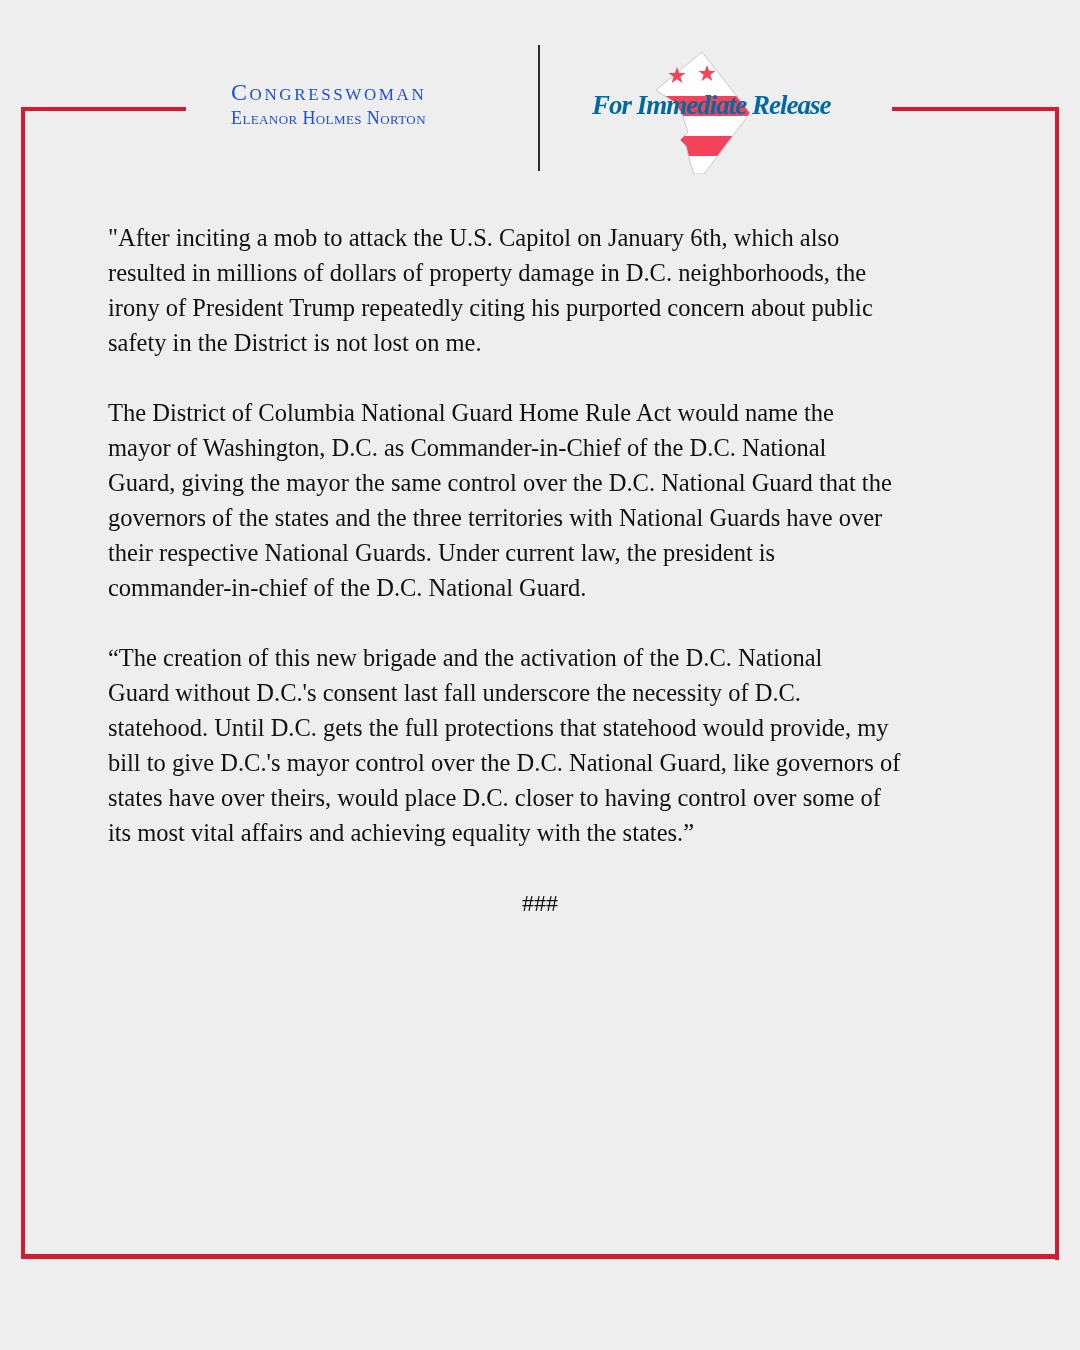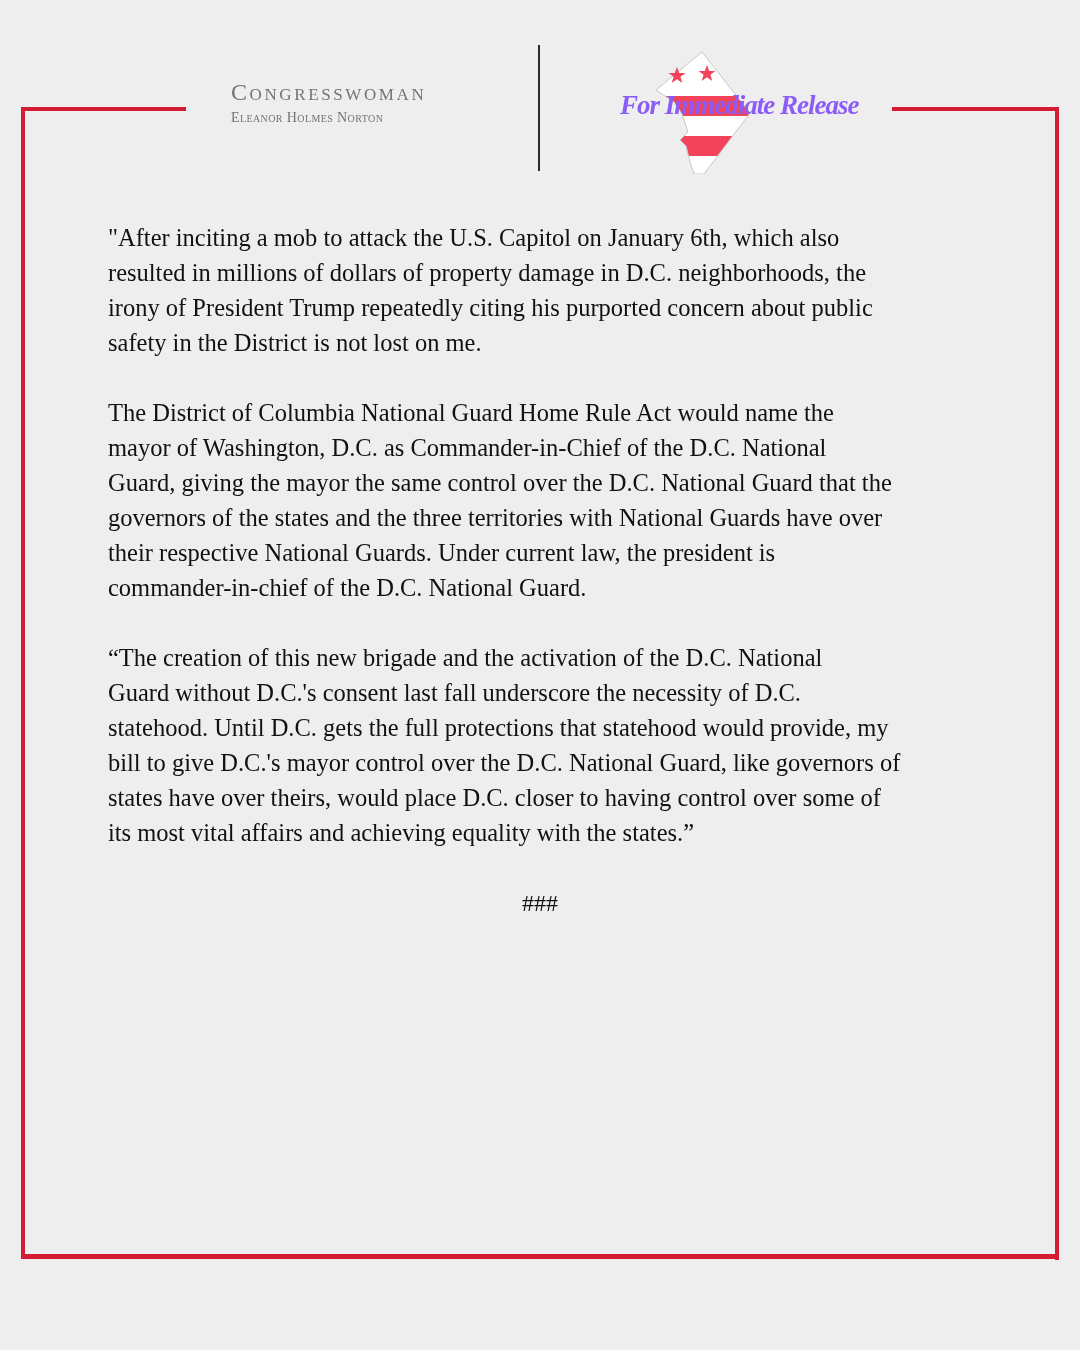--- a/index.html
+++ b/index.html
@@ -13,39 +13,39 @@
     }
     .frame-line { position: absolute; background: #d31c34; }
     #top-left-h  { left: 21px; top: 107px; width: 165px; height: 4px; }
     #left-v      { left: 21px; top: 107px; width: 4px; height: 1151px; }
     #top-right-h { left: 892px; top: 107px; width: 167px; height: 4px; }
     #right-v     { left: 1055px; top: 107px; width: 4px; height: 1153px; }
     #bottom-h    { left: 21px; top: 1254px; width: 1038px; height: 5px; }
 
     .header-left {
       position: absolute; left: 231px; top: 78px; width: 265px;
-      color: #737373;
+      color: #1d4ed8;
     }
     .name-line1 {
       font-size: 24px; letter-spacing: 2.6px; line-height: 28px;
       font-variant: small-caps; white-space: nowrap;
     }
     .name-line2 {
-      font-size: 14px; letter-spacing: 0.4px; line-height: 22px;
+      font-size: 18px; letter-spacing: 0.4px; line-height: 22px;
       font-variant: small-caps; white-space: nowrap; margin-top: 1px;
     }
     .header-divider {
       position: absolute; left: 538px; top: 45px; width: 2px; height: 126px;
       background: #2b2b2b;
     }
     .dc-map { position: absolute; left: 652px; top: 50px; width: 100px; height: 124px; }
     .release-label {
       position: absolute; left: 592px; top: 90px;
       font-size: 27px; font-style: italic; font-weight: bold;
-      letter-spacing: -1px; color: #8b5cf6; white-space: nowrap; margin-left: 28px;
+      letter-spacing: -1px; color: #0369a1; white-space: nowrap;
     }
     .body-text {
       position: absolute; left: 108px; top: 220px; width: 880px;
       font-size: 24.5px; line-height: 35px;
     }
     .body-text p { margin: 0 0 35px 0; white-space: pre-line; }
     .end-mark {
       position: absolute; left: 0; width: 1080px; top: 886px;
       text-align: center; font-size: 24px; line-height: 35px;
     }

